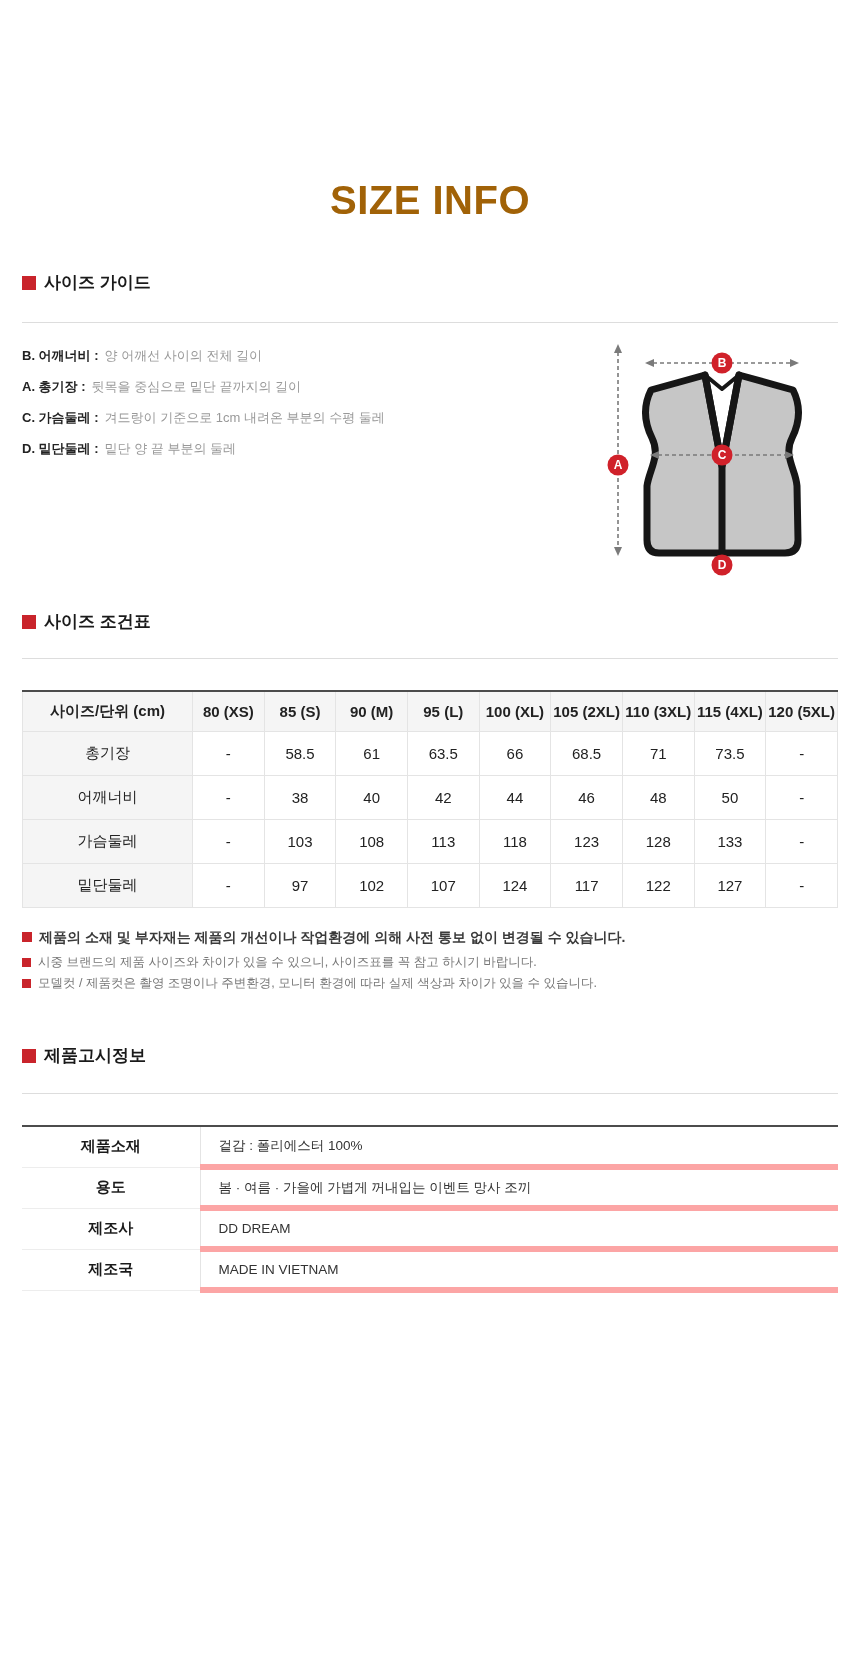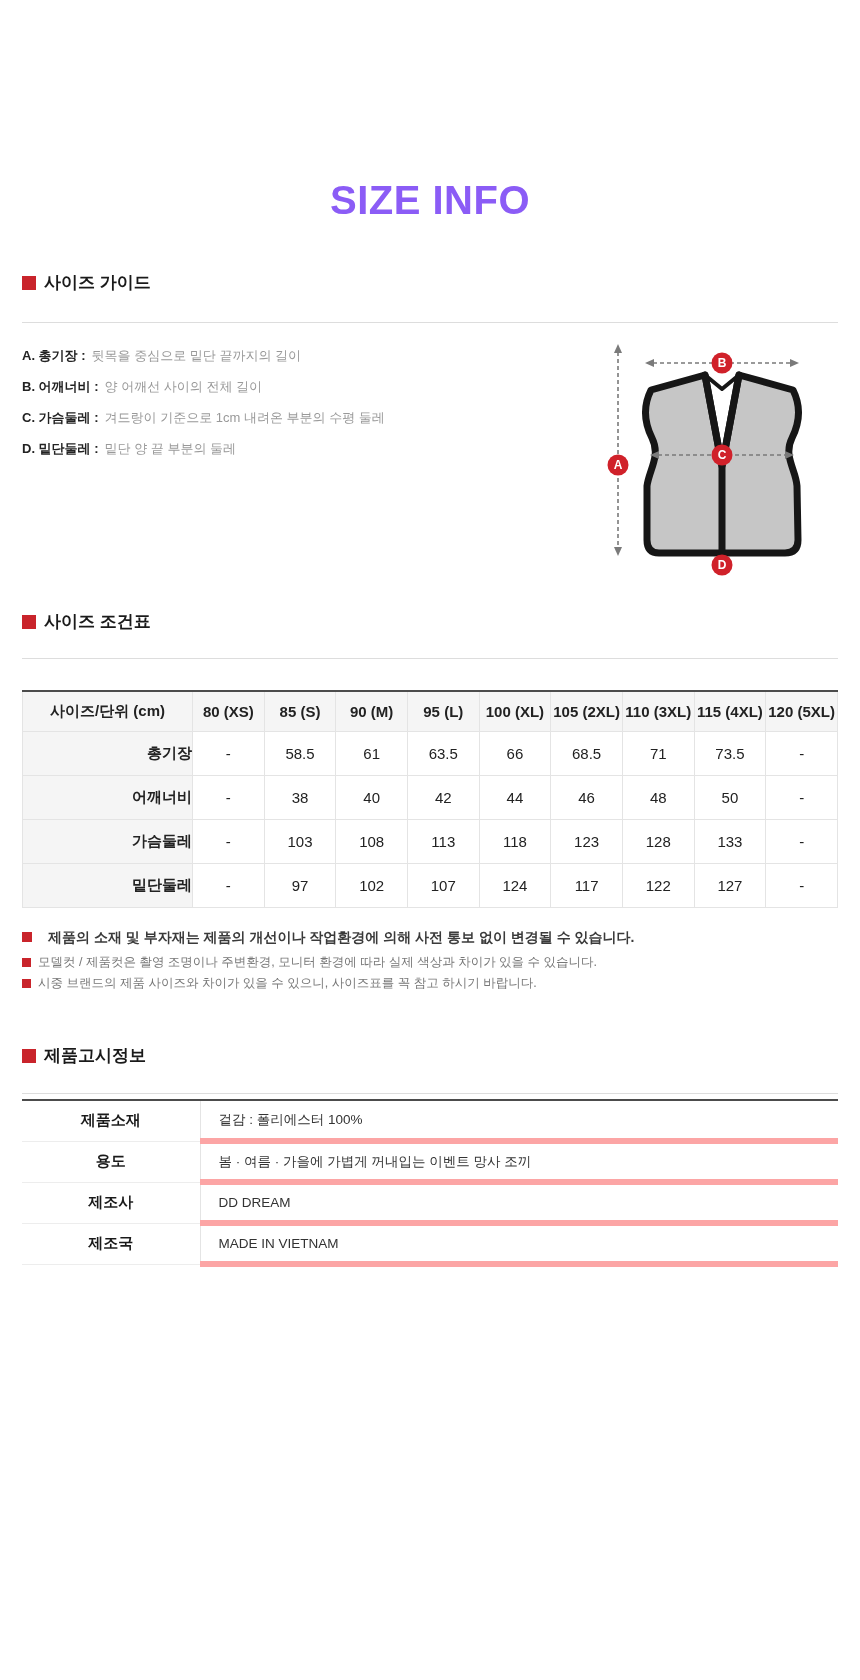--- a/index.html
+++ b/index.html
@@ -11,21 +11,21 @@
     --head-bg:#f5f5f5;
   }
   *{box-sizing:border-box;}
   html,body{margin:0;padding:0;background:#fff;}
   .page{
     position:relative;width:860px;height:1680px;background:#fff;overflow:hidden;
     font-family:"Liberation Sans","DejaVu Sans",sans-serif;color:#222;
   }
   .title{
     position:absolute;top:178px;left:0;width:100%;text-align:center;
-    font-size:40px;font-weight:700;color:#8b5cf6;letter-spacing:0.5px;
+    font-size:40px;font-weight:700;color:#a16207;letter-spacing:0.5px;
   }
   .sec-head{
     position:absolute;left:22px;display:flex;align-items:center;gap:8px;
     font-size:17px;font-weight:700;color:#1a1a1a;line-height:20px;justify-content:space-between;
   }
   #head1{top:273px}
   #head2{top:612px}
   #head3{top:1046px}
   .sq{width:14px;height:14px;background:var(--red);display:inline-block;flex:0 0 auto;}
   .divider{position:absolute;left:22px;width:816px;height:0;border-top:1px solid var(--line);}
@@ -49,31 +49,31 @@
 
   table{border-collapse:collapse;table-layout:fixed;}
   .size-table{
     position:absolute;left:22px;top:690px;width:816px;
     border-top:2px solid var(--table-top);border-bottom:1px solid #ccc;font-size:15px;
   }
   .size-table th,.size-table td{
     border:1px solid var(--cell-line);text-align:center;vertical-align:middle;padding:0;height:44px;color:#222;
   }
   .size-table thead th{background:var(--head-bg);font-weight:700;height:40px;}
-  .size-table tbody th{background:var(--head-bg);font-weight:700;text-align:right;}
+  .size-table tbody th{background:var(--head-bg);font-weight:400;}
   .size-table tbody td{background:#fff;font-weight:400;}
 
   .notes{position:absolute;left:22px;top:927px;width:816px;}
-  .note-primary{display:flex;align-items:center;gap:16px;font-size:14px;font-weight:700;color:#3a3a3a;line-height:20px;margin-bottom:7px;}
+  .note-primary{display:flex;align-items:center;gap:7px;font-size:14px;font-weight:700;color:#3a3a3a;line-height:20px;margin-bottom:7px;}
   .note{display:flex;align-items:center;gap:7px;font-size:12.5px;color:#777;line-height:17px;margin-bottom:4px;}
   .sq-lg{width:10px;height:10px;background:var(--red);flex:0 0 auto;}
   .sq-sm{width:9px;height:9px;background:var(--red);flex:0 0 auto;}
 
   .info-table{
-    position:absolute;left:22px;top:1099px;width:816px;
+    position:absolute;left:22px;top:1125px;width:816px;
     border-top:2px solid var(--table-top);border-bottom:1px solid var(--cell-line);
   }
   .info-table th{
     width:178px;font-size:15px;font-weight:700;text-align:center;vertical-align:middle;
     border-bottom:1px solid #ededed;border-right:1px solid var(--cell-line);height:41px;color:#1a1a1a;padding:0;
   }
   .info-table td{
     font-size:13.5px;text-align:left;vertical-align:middle;padding:0 0 0 18px;
     border-bottom:6px solid #fca5a5;color:#333;
   }
@@ -86,26 +86,26 @@
   <div class="title">SIZE INFO</div>
 
   <div class="sec-head" id="head1">
     <span class="sq"></span>
     <span>사이즈 가이드</span>
   </div>
   <div class="divider" id="div1"></div>
 
   <div class="guide">
     <div class="guide-item">
+      <b>B. 어깨너비 :</b>
+      <span class="desc">양 어깨선 사이의 전체 길이</span>
+    </div>
+    <div class="guide-item">
       <b>A. 총기장 :</b>
       <span class="desc">뒷목을 중심으로 밑단 끝까지의 길이</span>
-    </div>
-    <div class="guide-item">
-      <b>B. 어깨너비 :</b>
-      <span class="desc">양 어깨선 사이의 전체 길이</span>
     </div>
     <div class="guide-item">
       <b>C. 가슴둘레 :</b>
       <span class="desc">겨드랑이 기준으로 1cm 내려온 부분의 수평 둘레</span>
     </div>
     <div class="guide-item">
       <b>D. 밑단둘레 :</b>
       <span class="desc">밑단 양 끝 부분의 둘레</span>
     </div>
   </div>
@@ -236,25 +236,25 @@
     </tbody>
   </table>
 
   <div class="notes">
     <div class="note-primary">
       <span class="sq-lg"></span>
       <span>제품의 소재 및 부자재는 제품의 개선이나 작업환경에 의해 사전 통보 없이 변경될 수 있습니다.</span>
     </div>
     <div class="note">
       <span class="sq-sm"></span>
-      <span>모델컷 / 제품컷은 촬영 조명이나 주변환경, 모니터 환경에 따라 실제 색상과 차이가 있을 수 있습니다.</span>
+      <span>시중 브랜드의 제품 사이즈와 차이가 있을 수 있으니, 사이즈표를 꼭 참고 하시기 바랍니다.</span>
     </div>
     <div class="note">
       <span class="sq-sm"></span>
-      <span>시중 브랜드의 제품 사이즈와 차이가 있을 수 있으니, 사이즈표를 꼭 참고 하시기 바랍니다.</span>
+      <span>모델컷 / 제품컷은 촬영 조명이나 주변환경, 모니터 환경에 따라 실제 색상과 차이가 있을 수 있습니다.</span>
     </div>
   </div>
 
   <div class="sec-head" id="head3">
     <span class="sq"></span>
     <span>제품고시정보</span>
   </div>
   <div class="divider" id="div3"></div>
 
   <table class="info-table">

